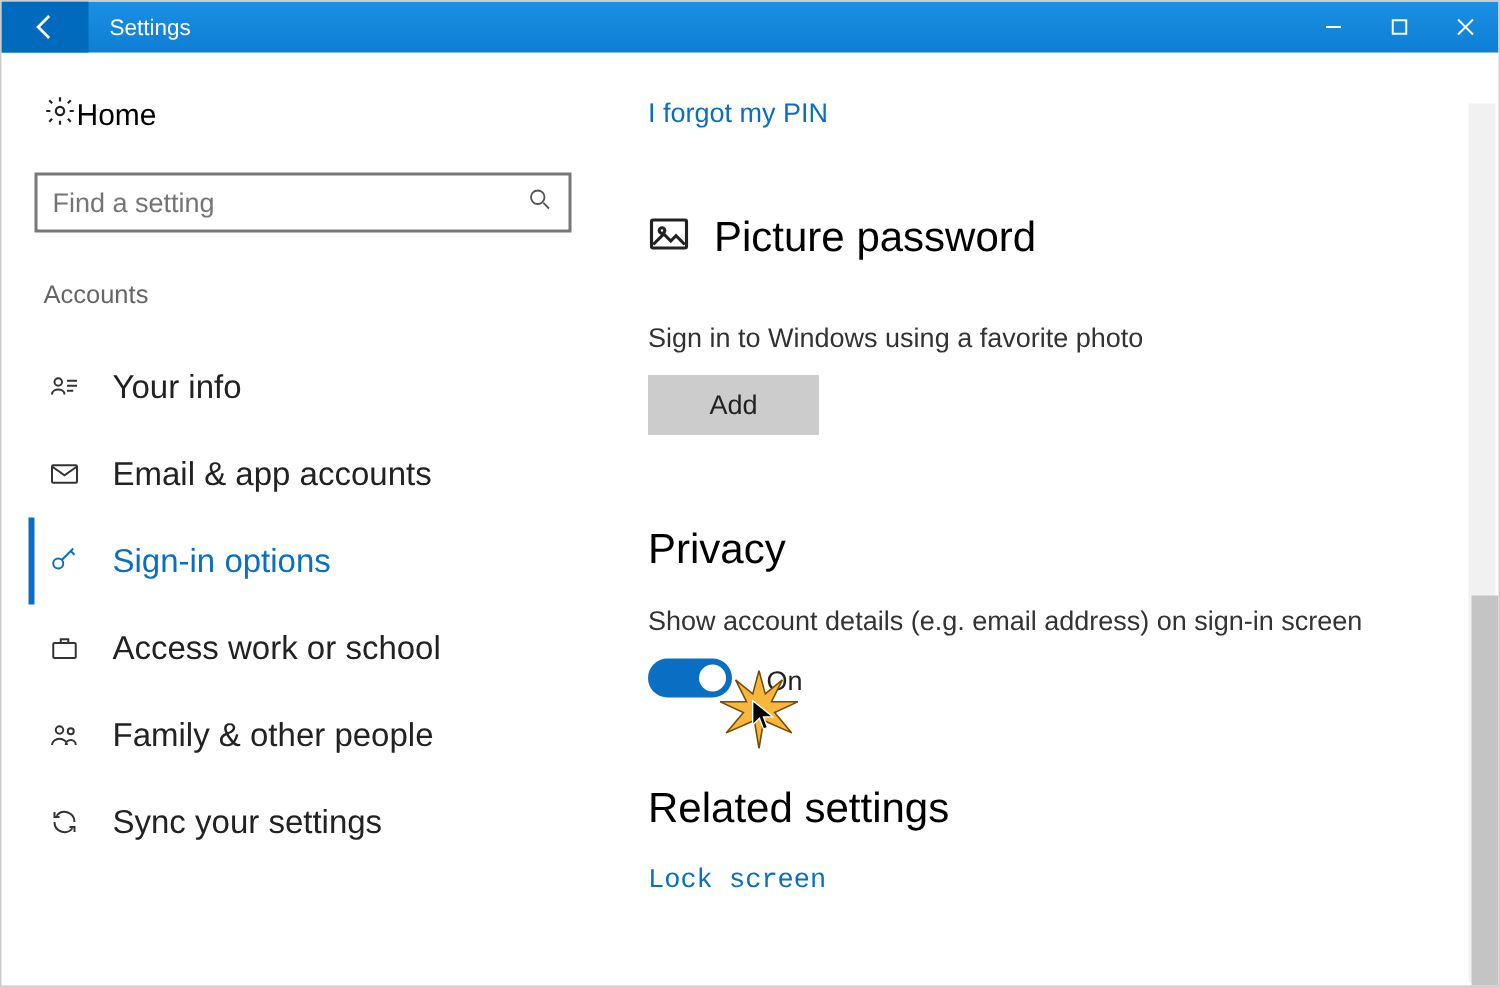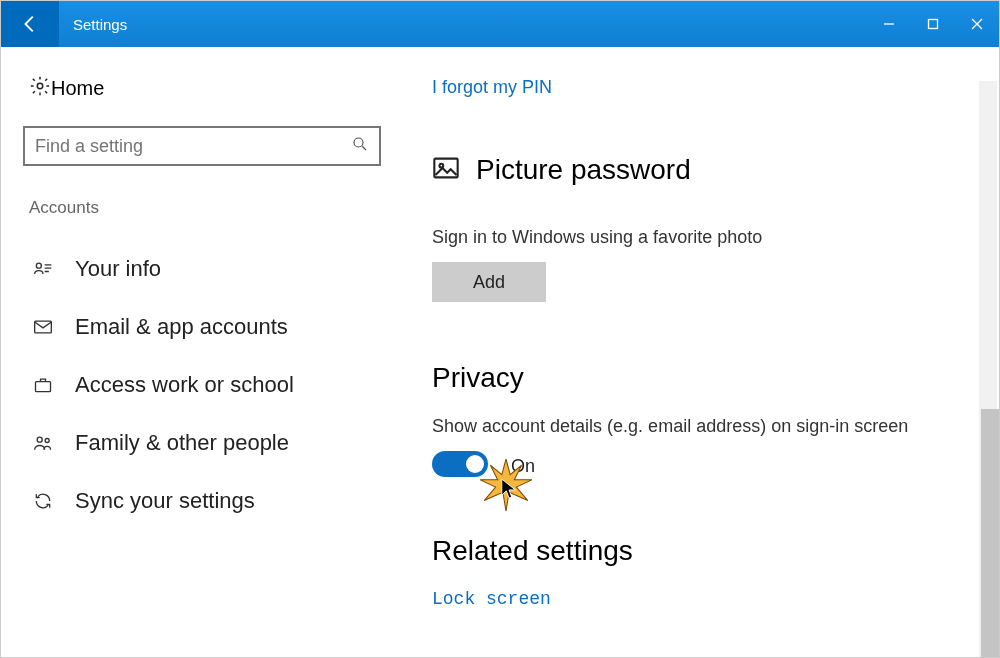--- a/index.html
+++ b/index.html
@@ -1,17 +1,17 @@
 <!DOCTYPE html>
 <html><head>
 <meta charset="utf-8">
 <style>
   * { margin: 0; padding: 0; box-sizing: border-box; font-family: "Segoe UI", Arial, sans-serif; }
   body { width: 1000px; height: 658px; background: #fff; overflow: hidden; position: relative; border:1px solid #ccc;}
-  .titlebar { height: 46px; background: linear-gradient(#1a8fe3,#0e7fd4); color: #fff; display: flex; align-items: stretch; font-size: 14px; }
+  .titlebar { height: 34px; background: linear-gradient(#1a8fe3,#0e7fd4); color: #fff; display: flex; align-items: stretch; font-size: 14px; }
   .titlebar .back { width: 58px; background:#006bbd; display:flex; align-items:center; justify-content:center; }
   .titlebar .title { flex: 0 0 auto; padding: 0 14px; display:flex; align-items:center; font-size:15px;}
   .titlebar .spacer { flex:1; }
   .winbtn { width:44px; display:flex; align-items:center; justify-content:center; color:#fff; }
   .winbtn svg { stroke:#fff; stroke-width:1.3; fill:none; }
   .body { display:flex; height: calc(100% - 34px); position:relative;}
   
   .sidebar { width: 395px; padding: 28px 0 0 22px; }
   .home-row { display:flex; align-items:center; font-size:20px; margin-bottom:24px; padding-left:6px;}
   .gear svg { width:22px; height:22px; stroke:#222; fill:none; stroke-width:1.6;}
@@ -115,20 +115,29 @@
     <div class="nav-item">
       <span class="icn">
         <svg viewBox="0 0 24 24">
             <rect x="2" y="5" width="20" height="14" rx="1"></rect>
             <path d="M2 6l10 7 10-7"></path>
           </svg>
       </span>
       <span>Email &amp; app accounts</span>
     </div>
 
+    <div class="nav-item active">
+      <span class="icn">
+        <svg viewBox="0 0 24 24">
+            <circle cx="7" cy="14" r="4"></circle>
+            <path d="M10 11l9-9M17 4l3 3"></path>
+          </svg>
+      </span>
+      <span>Sign-in options</span>
+    </div>
 
     <div class="nav-item">
       <span class="icn">
         <svg viewBox="0 0 24 24">
             <rect x="3" y="8" width="18" height="12" rx="1"></rect>
             <path d="M9 8V5h6v3"></path>
           </svg>
       </span>
       <span>Access work or school</span>
     </div>

